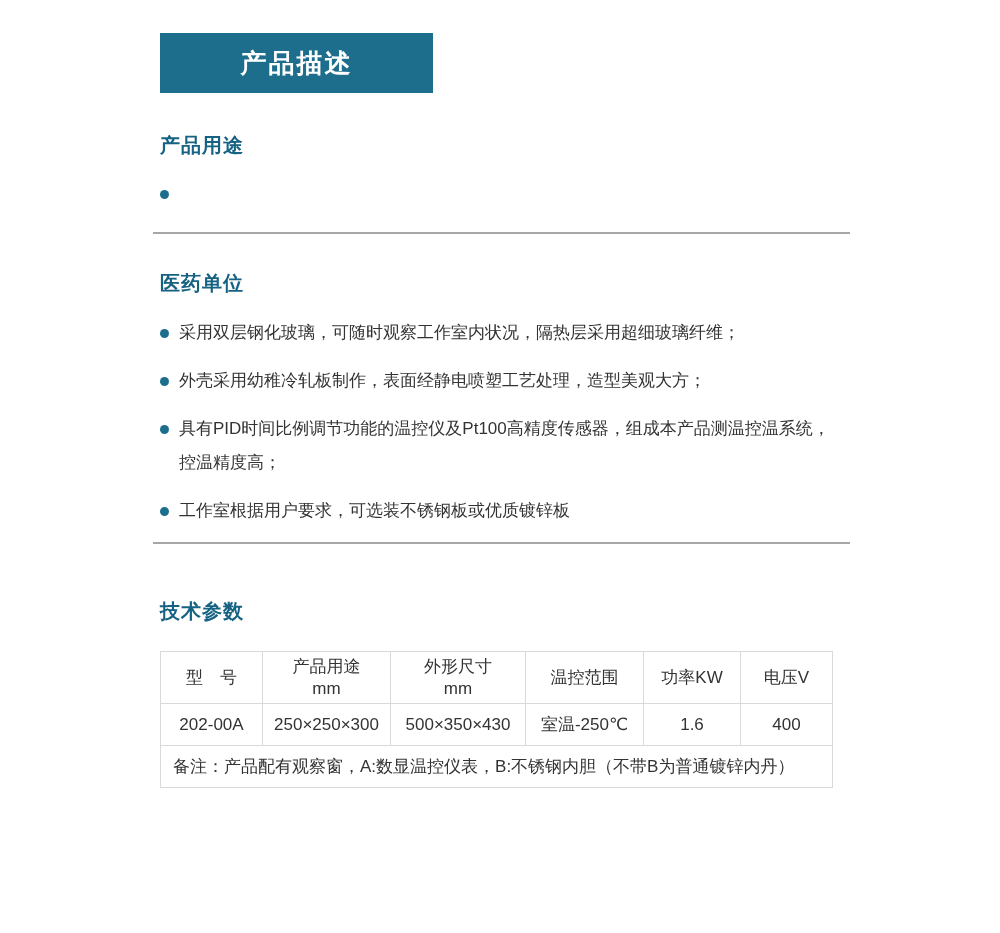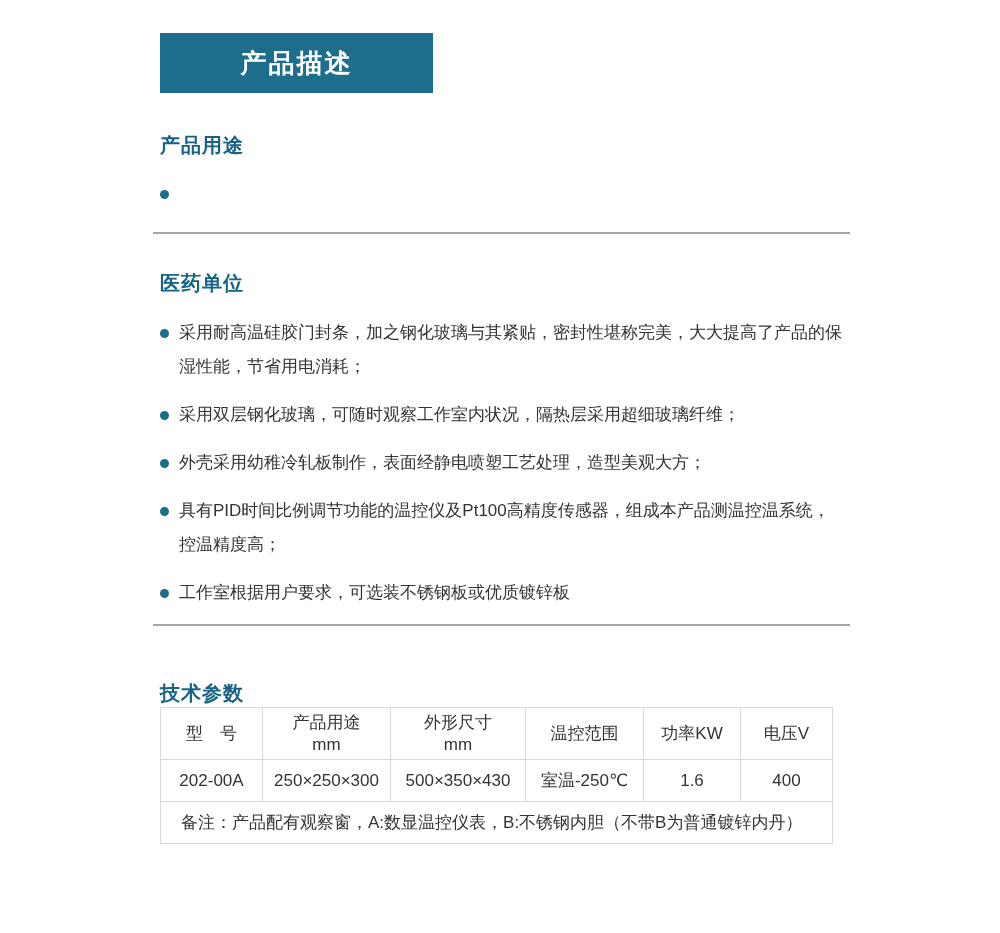--- a/index.html
+++ b/index.html
@@ -75,62 +75,59 @@
   }
   .feature-item .dot{
     flex:0 0 9px;
     width:9px;height:9px;border-radius:50%;
     background:var(--accent);
     margin-top:13px;
     margin-right:10px;
   }
   .specs-heading{margin-top:54px;}
   .spec-table{
+    margin-top:26px;
     border-collapse:collapse;
     width:672px;
     font-size:17px;
     table-layout:fixed;
   }
   .spec-table th,.spec-table td{
     border:1px solid var(--tborder);
     text-align:center;
     vertical-align:middle;
     font-weight:normal;
     color:var(--text);
   }
   .spec-table thead th{height:52px;line-height:22px;}
   .spec-table .data-row td{height:42px;}
   .spec-table .note-row td{
     height:42px;
     text-align:left;
-    padding-left:20px;
+    padding-left:12px;
   }
 </style>
 </head>
 <body>
 
 <div class="content">
 
   <div class="banner">
     <span>产品描述</span>
   </div>
 
   <h2 class="section-heading usage-heading">产品用途</h2>
 
   <p class="usage-para"><span class="dot-inline"></span></p>
 
   <hr class="divider divider-1">
 
   <h2 class="section-heading features-heading">医药单位</h2>
 
   <ul class="feature-list">
-    <li class="feature-item">
-      <span class="dot"></span>
-      <span>采用耐高温硅胶门封条，加之钢化玻璃与其紧贴，密封性堪称完美，大大提高了产品的保湿性能，节省用电消耗；</span>
-    </li>
     <li class="feature-item">
       <span class="dot"></span>
       <span>采用双层钢化玻璃，可随时观察工作室内状况，隔热层采用超细玻璃纤维；</span>
     </li>
     <li class="feature-item">
       <span class="dot"></span>
       <span>外壳采用幼稚冷轧板制作，表面经静电喷塑工艺处理，造型美观大方；</span>
     </li>
     <li class="feature-item">
       <span class="dot"></span>

